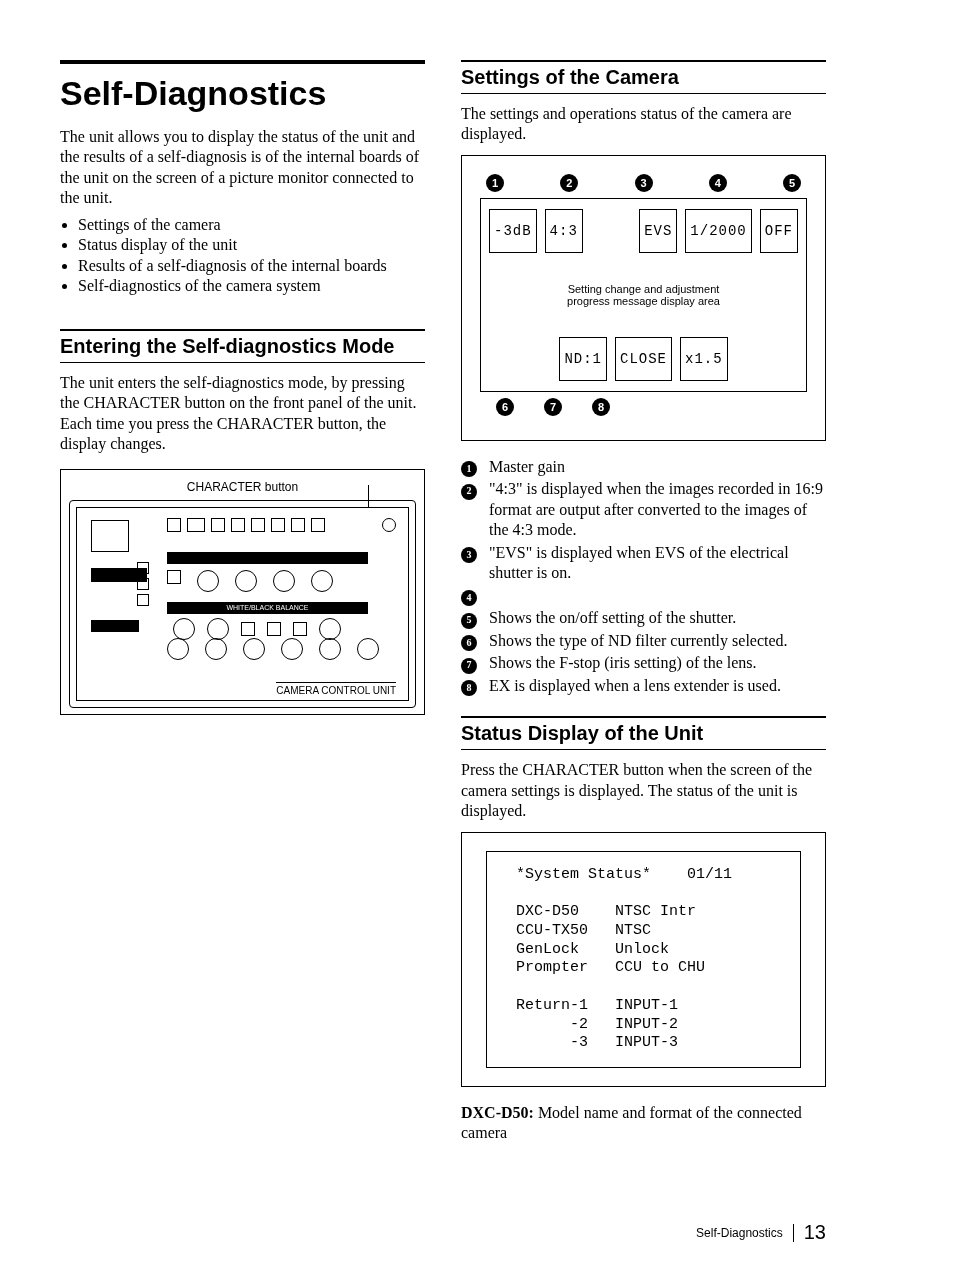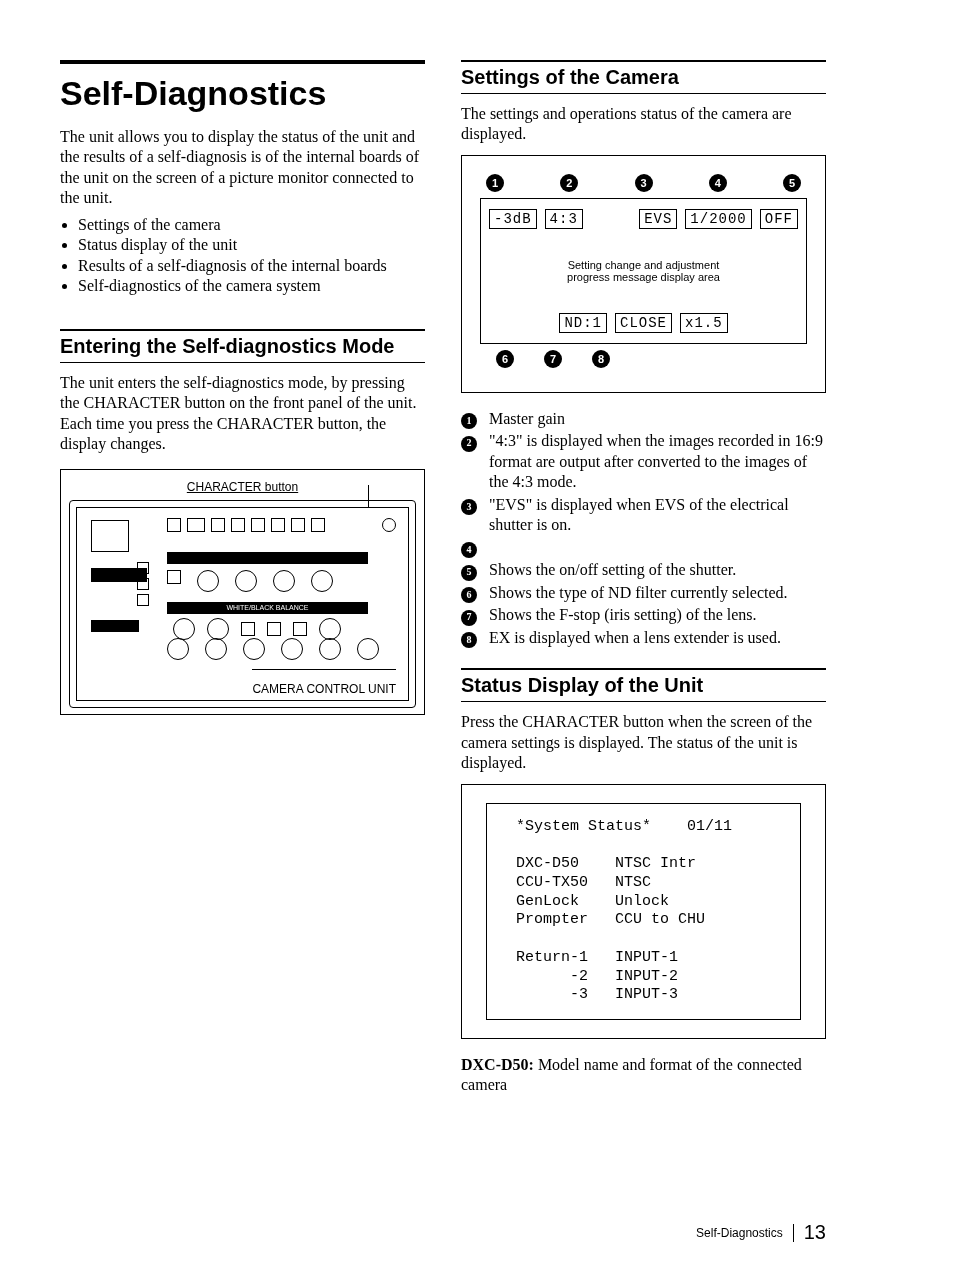--- a/index.html
+++ b/index.html
@@ -54,21 +54,20 @@
   ul.bullets li { margin: 0; }
   .spacer-sm { height: 14px; }
 
   
   .device-fig {
     border: 1px solid #000;
     padding: 10px 8px 6px 8px;
     margin-top: 14px;
     font-family: Arial, Helvetica, sans-serif;
     font-size: 10px;
-    text-decoration: underline;
   }
   .device-fig .caption {
     text-align: center;
     font-size: 12px;
     margin-bottom: 6px;
   }
   .panel {
     border: 1px solid #000;
     border-radius: 4px;
     padding: 6px;
@@ -100,22 +99,22 @@
   .vert3 { position: absolute; left: 60px; top: 54px; display:flex; flex-direction:column; gap:4px; }
   .tiny-sq { width:10px; height:10px; border:1px solid #000; }
   .bar-mid { position: absolute; left: 90px; top: 44px; right: 40px; height: 12px; background:#000; }
   .knob-row { position: absolute; left: 90px; top: 62px; display:flex; gap:16px; }
   .knob-row2 { position: absolute; left: 90px; top: 130px; display:flex; gap:16px; }
   .knob { width: 20px; height: 20px; border: 1px solid #000; border-radius: 50%; }
   .wb-bar { position:absolute; left: 90px; top: 94px; right: 40px; height: 12px; background:#000; color:#fff; font-size:7px; text-align:center; line-height:12px; }
   .knob-row-wb { position:absolute; left: 96px; top: 110px; display:flex; gap:12px; align-items:center; }
   .mini-sq { width: 12px; height: 12px; border:1px solid #000; }
   .foot-label {
-    position: absolute; right: 12px; bottom: 4px; font-size: 12px;
-    border-top: 1px solid #000; padding-top:12px;
+    position: absolute; right: 12px; bottom: 4px; font-size: 10px;
+    border-top: 1px solid #000; padding-top:2px;
   }
 
   
   .cam-fig {
     border: 1px solid #000;
     padding: 18px 18px;
     margin: 10px 0 16px 0;
     font-family: Arial, Helvetica, sans-serif;
   }
   .badge-row { display: flex; justify-content: space-between; margin: 0 6px 6px 6px; }
@@ -127,21 +126,21 @@
     font-size: 11px; font-weight: bold;
   }
   .screen {
     border: 1px solid #000;
     padding: 10px 8px;
     font-family: "Courier New", monospace;
     font-size: 14px;
     letter-spacing: 1px;
   }
   .screen-row { display: flex; gap: 8px; }
-  .seg { border: 1px solid #000; padding: 0 4px; line-height: 18px; height: 18px; }
+  .seg { border: 1px solid #000; padding: 12px 4px; line-height: 18px; height: 18px; }
   .screen-mid {
     font-family: Arial, Helvetica, sans-serif;
     font-size: 11px;
     text-align: center;
     color: #000;
     margin: 30px 0;
     letter-spacing: 0;
   }
   .screen-row.bottom { margin-top: 4px; justify-content: center; }
 

